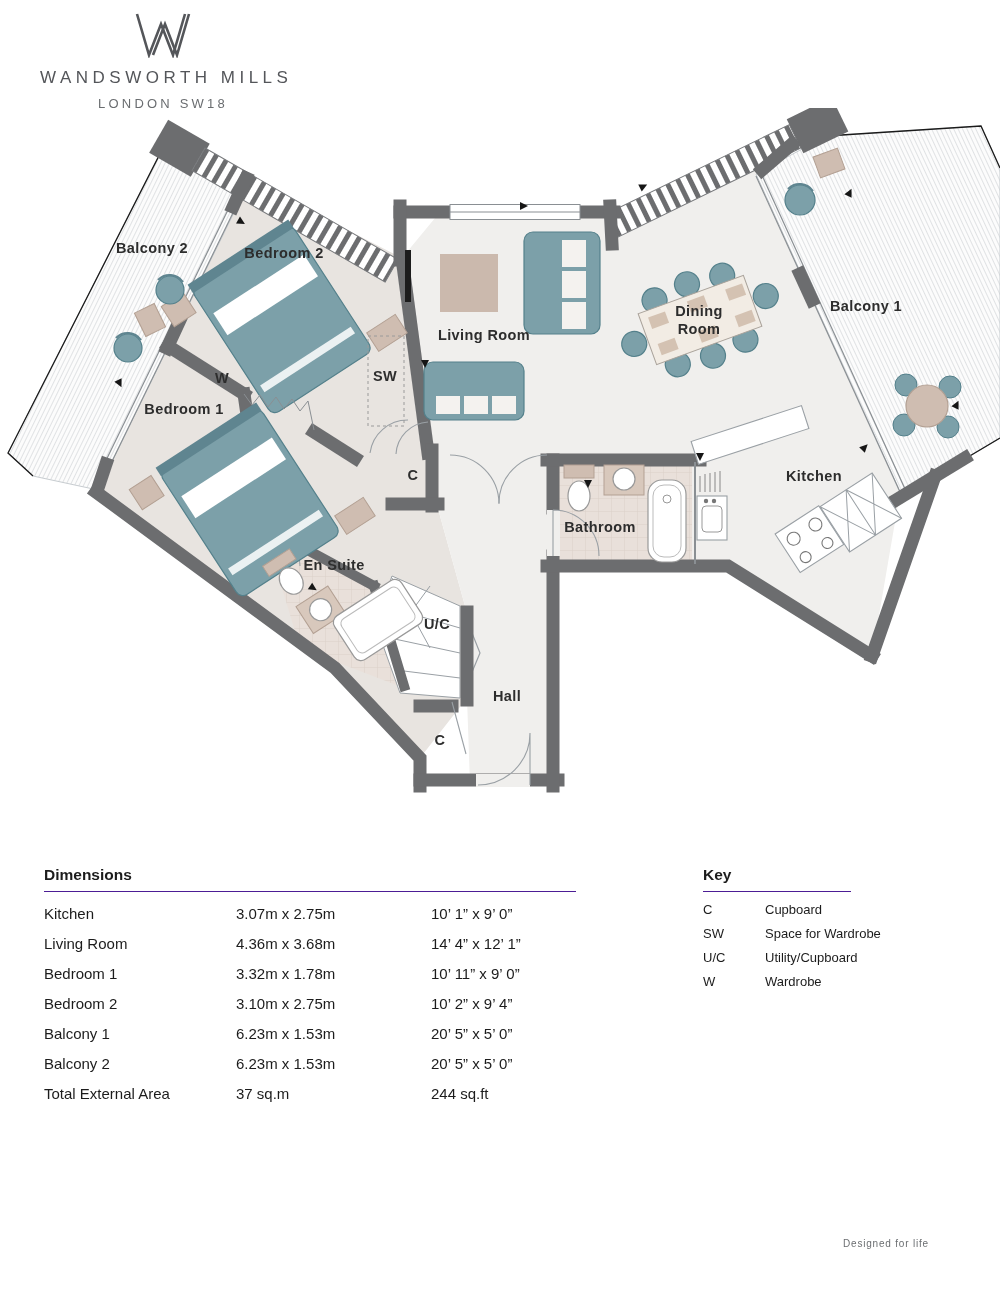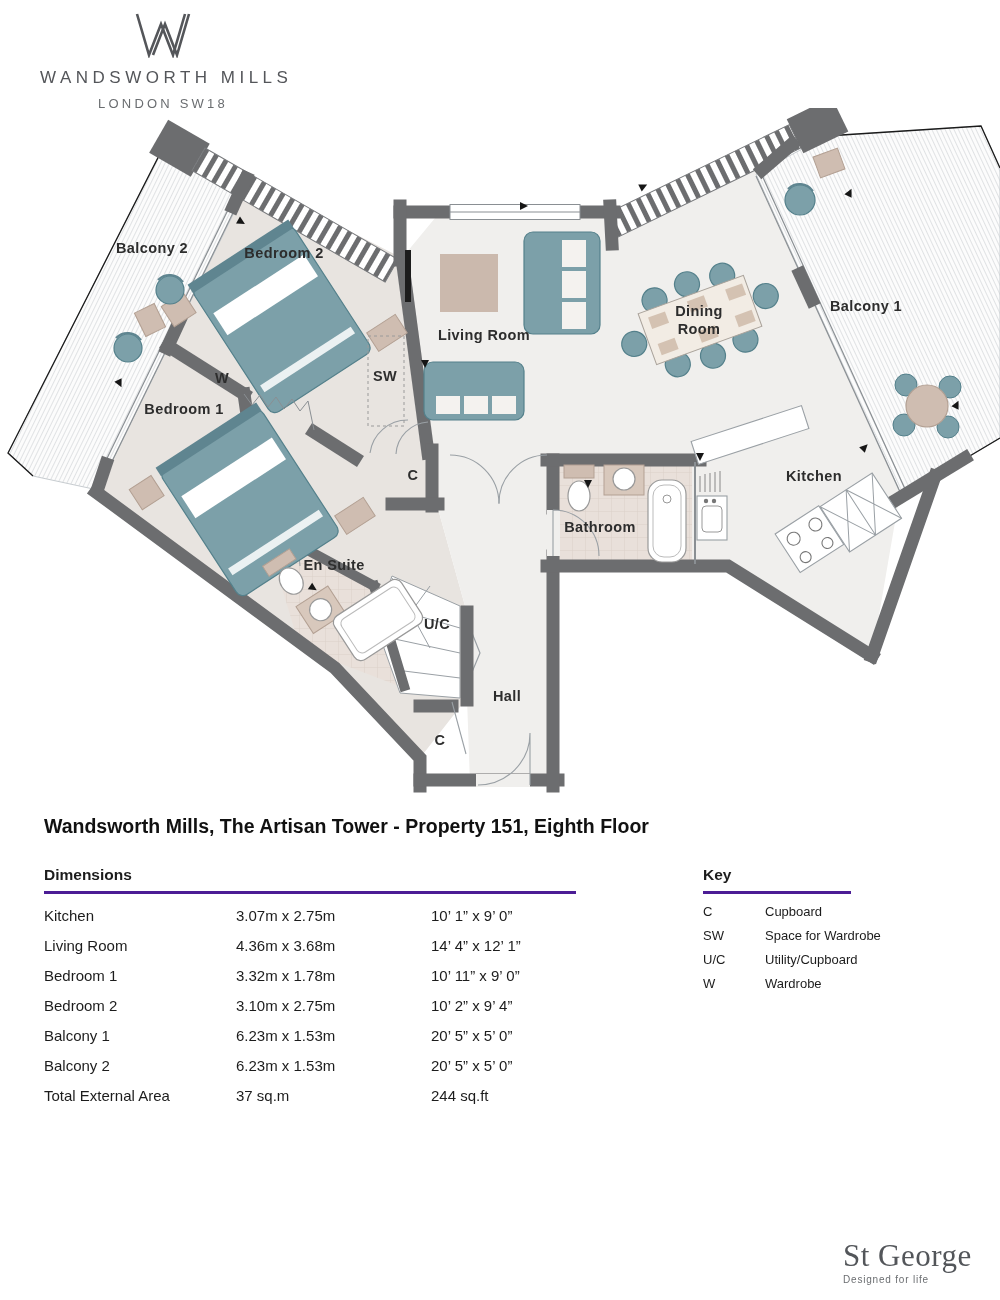--- a/index.html
+++ b/index.html
@@ -15,21 +15,21 @@
   
   .plan { position:absolute; top:108px; left:0; width:1000px; height:692px; }
   svg text.lbl { font-family:"Liberation Sans", sans-serif; font-size:14.5px; font-weight:600;
                  fill:#2d2d2d; letter-spacing:.4px; text-anchor:middle; }
 
   
   .title { position:absolute; top:815px; left:44px; width:900px; font-size:19.5px; font-weight:bold; color:#111; }
 
   
   .dims { position:absolute; top:866px; left:44px; width:532px; color:#1c1c1c; }
-  .dims h2, .key h2 { font-size:15.5px; font-weight:bold; border-bottom:3px solid #4c1d95; padding-bottom:7px; }
+  .dims h2, .key h2 { font-size:15.5px; font-weight:bold; border-bottom:1px solid #4c1d95; padding-bottom:7px; }
   .dims .rows { margin-top:6px; }
   .dim-row { display:grid; grid-template-columns:192px 195px 145px; height:30px; align-items:center; font-size:15px; }
 
   
   .key { position:absolute; top:866px; left:703px; width:148px; color:#1c1c1c; }
   .key .rows { margin-top:5px; }
   .key-row { display:grid; grid-template-columns:62px 1fr; height:24px; align-items:center; font-size:13px; white-space:nowrap; }
 
   
   .stg { position:absolute; top:1238px; left:843px; width:150px; color:#53565a; }
@@ -312,21 +312,20 @@
           <text x="600" y="424" class="lbl">Bathroom</text>
           <text x="334" y="462" class="lbl">En Suite</text>
           <text x="437" y="521" class="lbl">U/C</text>
           <text x="413" y="372" class="lbl">C</text>
           <text x="507" y="593" class="lbl">Hall</text>
           <text x="440" y="637" class="lbl">C</text>
         </g>
   </svg>
   </div>
 
-  <h1 class="title">Wandsworth Mills, The Artisan Tower - Property 151, Eighth Floor</h1>
 
   <section class="dims">
     <h2>Dimensions</h2>
     <div class="rows" id="dim-rows">
         <div class="dim-row">
           <span>Kitchen</span>
           <span>3.07m x 2.75m</span>
           <span>10’ 1” x 9’ 0”</span>
         </div>
         <div class="dim-row">
@@ -378,17 +377,16 @@
           <span>Utility/Cupboard</span>
         </div>
         <div class="key-row">
           <span>W</span>
           <span>Wardrobe</span>
         </div>
       </div>
   </section>
 
   <footer class="stg">
-    <div class="name">St George</div>
     <div class="tag">Designed for life</div>
   </footer>
 
 </div>
 
 </body></html>

